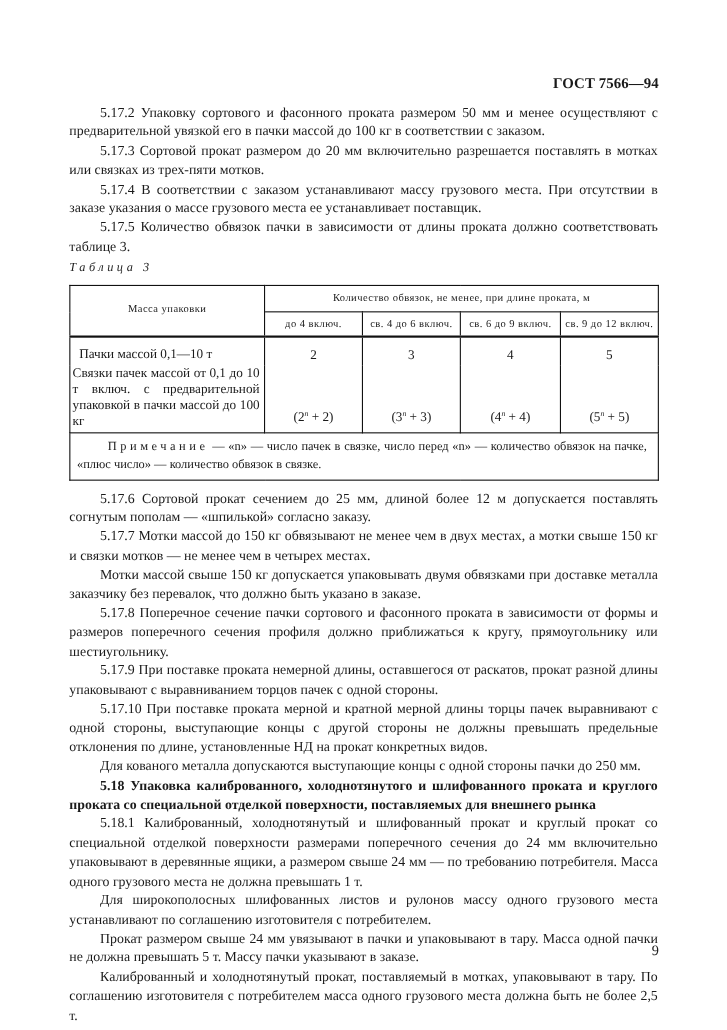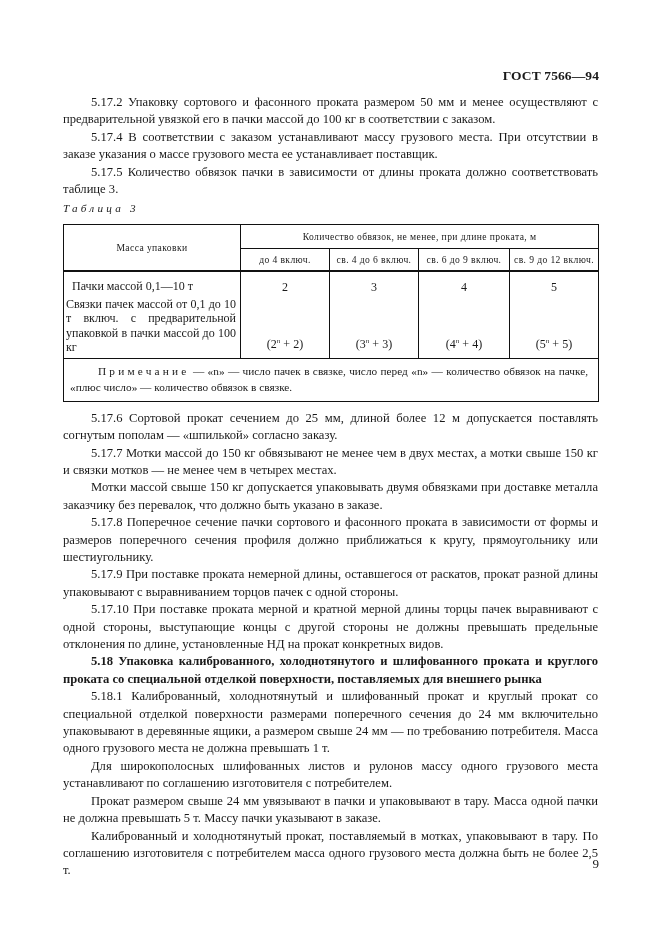--- a/index.html
+++ b/index.html
@@ -23,20 +23,21 @@
   sup { font-size:7px; font-style:italic; }
 </style>
 </head>
 <body>
 
 <div class="page">
   <div class="hdr">ГОСТ 7566—94</div>
 
   <div class="body">
     <p class="p">5.17.2 Упаковку сортового и фасонного проката размером 50 мм и менее осуществляют с предварительной увязкой его в пачки массой до 100 кг в соответствии с заказом.</p>
+    <p class="p">5.17.3 Сортовой прокат размером до 20 мм включительно разрешается поставлять в мотках или связках из трех-пяти мотков.</p>
     <p class="p">5.17.4 В соответствии с заказом устанавливают массу грузового места. При отсутствии в заказе указания о массе грузового места ее устанавливает поставщик.</p>
     <p class="p">5.17.5 Количество обвязок пачки в зависимости от длины проката должно соответствовать таблице 3.</p>
 
     <p class="tcap spaced">Таблица 3</p>
 
     <table>
       <colgroup>
         <col style="width:177px">
           <col style="width:89px">
           <col style="width:89px">
@@ -75,20 +76,21 @@
       </table>
 
     <div style="height:8px"></div>
 
     <p class="p">5.17.6 Сортовой прокат сечением до 25 мм, длиной более 12 м допускается поставлять согнутым пополам — «шпилькой» согласно заказу.</p>
     <p class="p">5.17.7 Мотки массой до 150 кг обвязывают не менее чем в двух местах, а мотки свыше 150 кг и связки мотков — не менее чем в четырех местах.</p>
     <p class="p">Мотки массой свыше 150 кг допускается упаковывать двумя обвязками при доставке металла заказчику без перевалок, что должно быть указано в заказе.</p>
     <p class="p">5.17.8 Поперечное сечение пачки сортового и фасонного проката в зависимости от формы и размеров поперечного сечения профиля должно приближаться к кругу, прямоугольнику или шестиугольнику.</p>
     <p class="p">5.17.9 При поставке проката немерной длины, оставшегося от раскатов, прокат разной длины упаковывают с выравниванием торцов пачек с одной стороны.</p>
     <p class="p">5.17.10 При поставке проката мерной и кратной мерной длины торцы пачек выравнивают с одной стороны, выступающие концы с другой стороны не должны превышать предельные отклонения по длине, установленные НД на прокат конкретных видов.</p>
+    <p class="p">Для кованого металла допускаются выступающие концы с одной стороны пачки до 250 мм.</p>
     <p class="p b">5.18 Упаковка калиброванного, холоднотянутого и шлифованного проката и круглого проката со специальной отделкой поверхности, поставляемых для внешнего рынка</p>
     <p class="p">5.18.1 Калиброванный, холоднотянутый и шлифованный прокат и круглый прокат со специальной отделкой поверхности размерами поперечного сечения до 24 мм включительно упаковывают в деревянные ящики, а размером свыше 24 мм — по требованию потребителя. Масса одного грузового места не должна превышать 1 т.</p>
     <p class="p">Для широкополосных шлифованных листов и рулонов массу одного грузового места устанавливают по соглашению изготовителя с потребителем.</p>
     <p class="p">Прокат размером свыше 24 мм увязывают в пачки и упаковывают в тару. Масса одной пачки не должна превышать 5 т. Массу пачки указывают в заказе.</p>
     <p class="p">Калиброванный и холоднотянутый прокат, поставляемый в мотках, упаковывают в тару. По соглашению изготовителя с потребителем масса одного грузового места должна быть не более 2,5 т.</p>
 
   </div>
 
   <div class="pn">9</div>
 </div>

